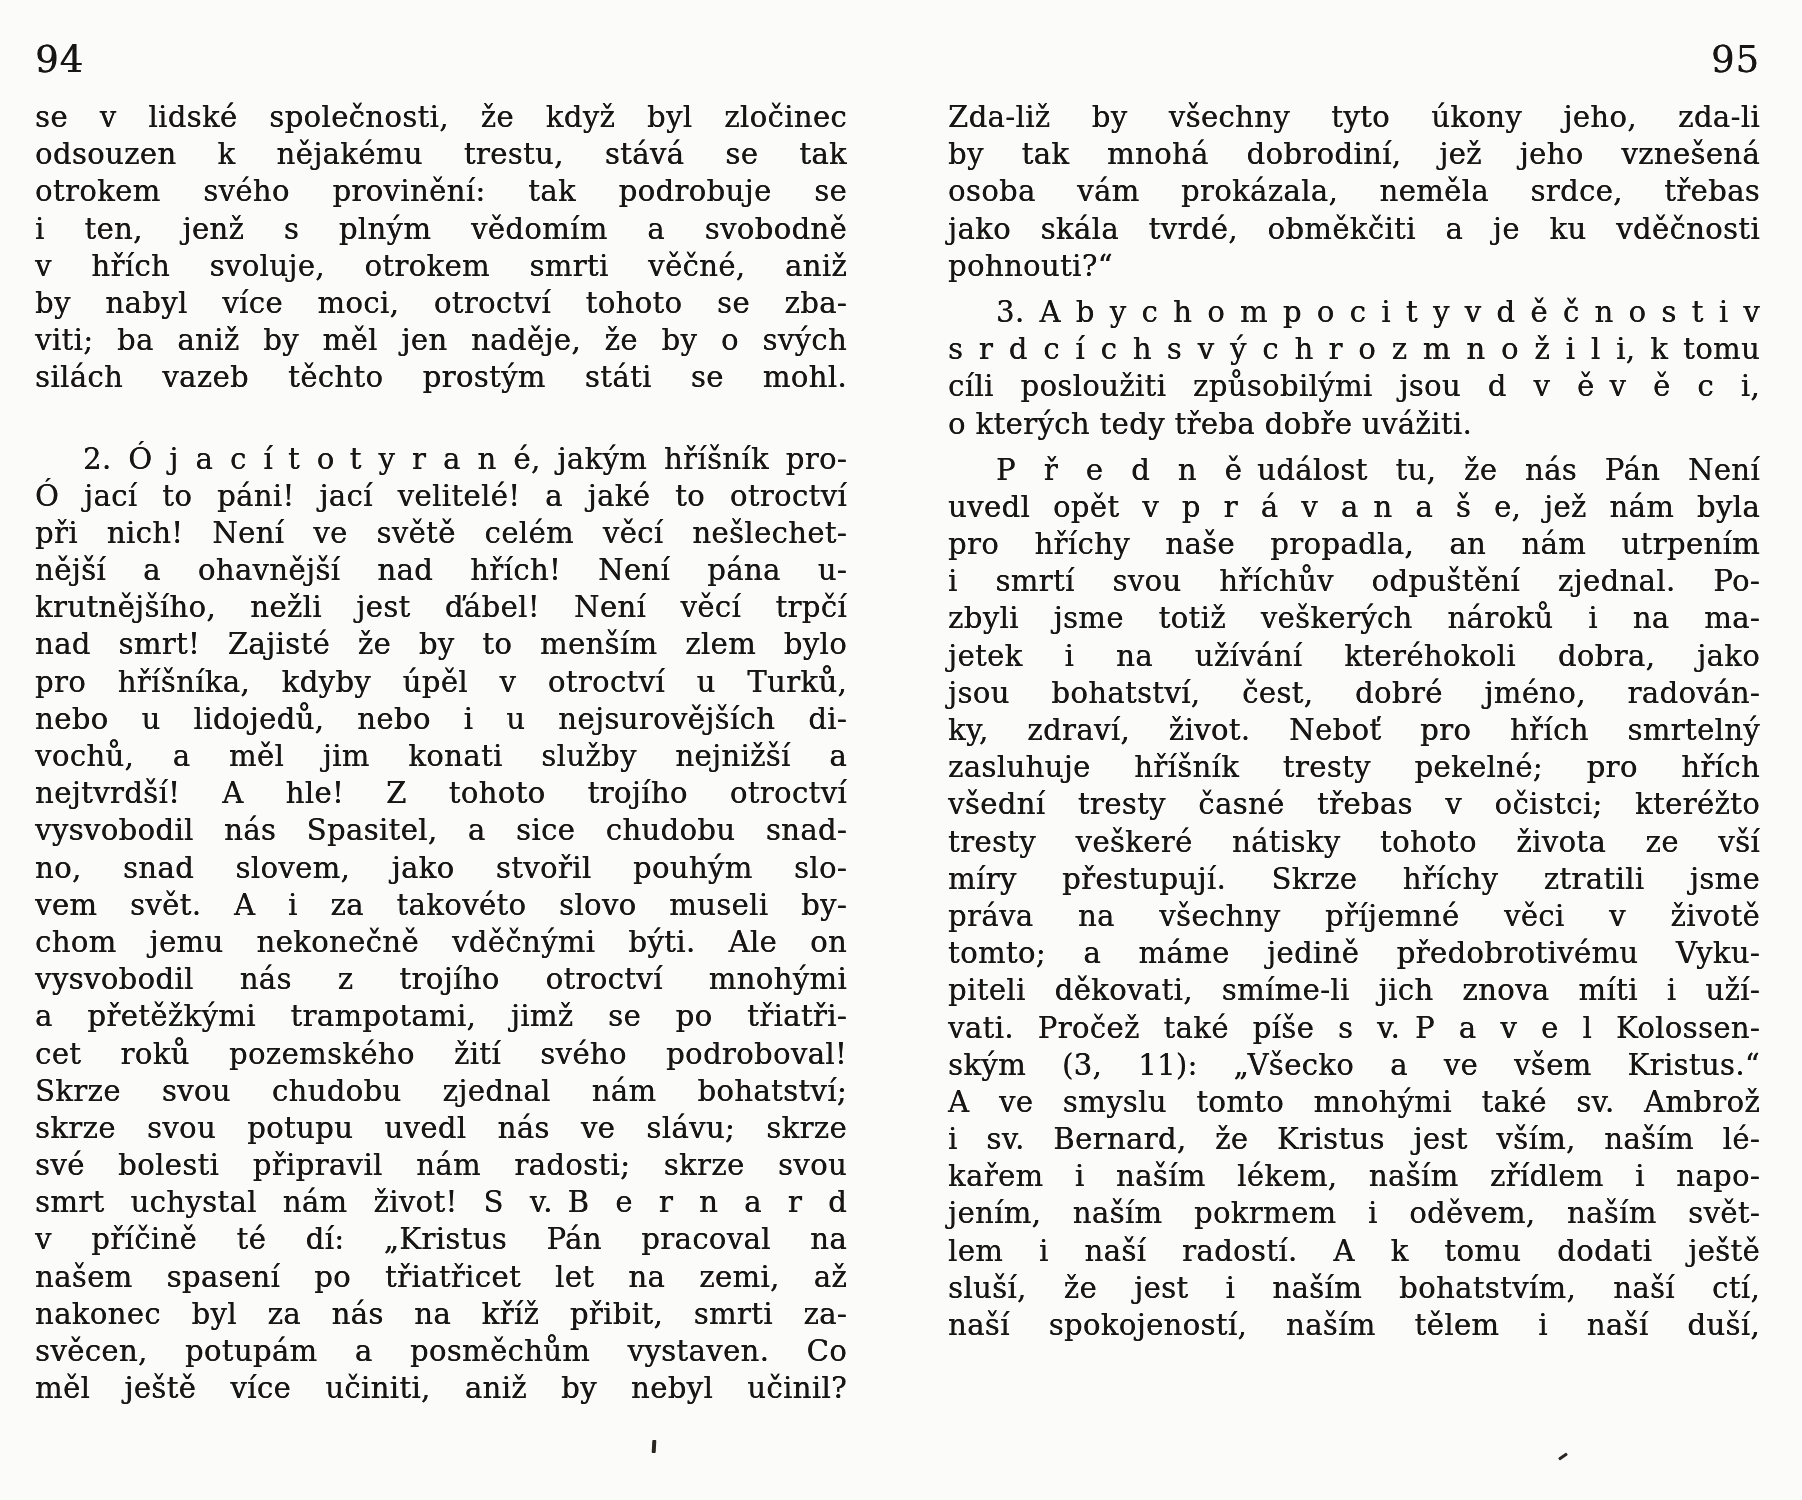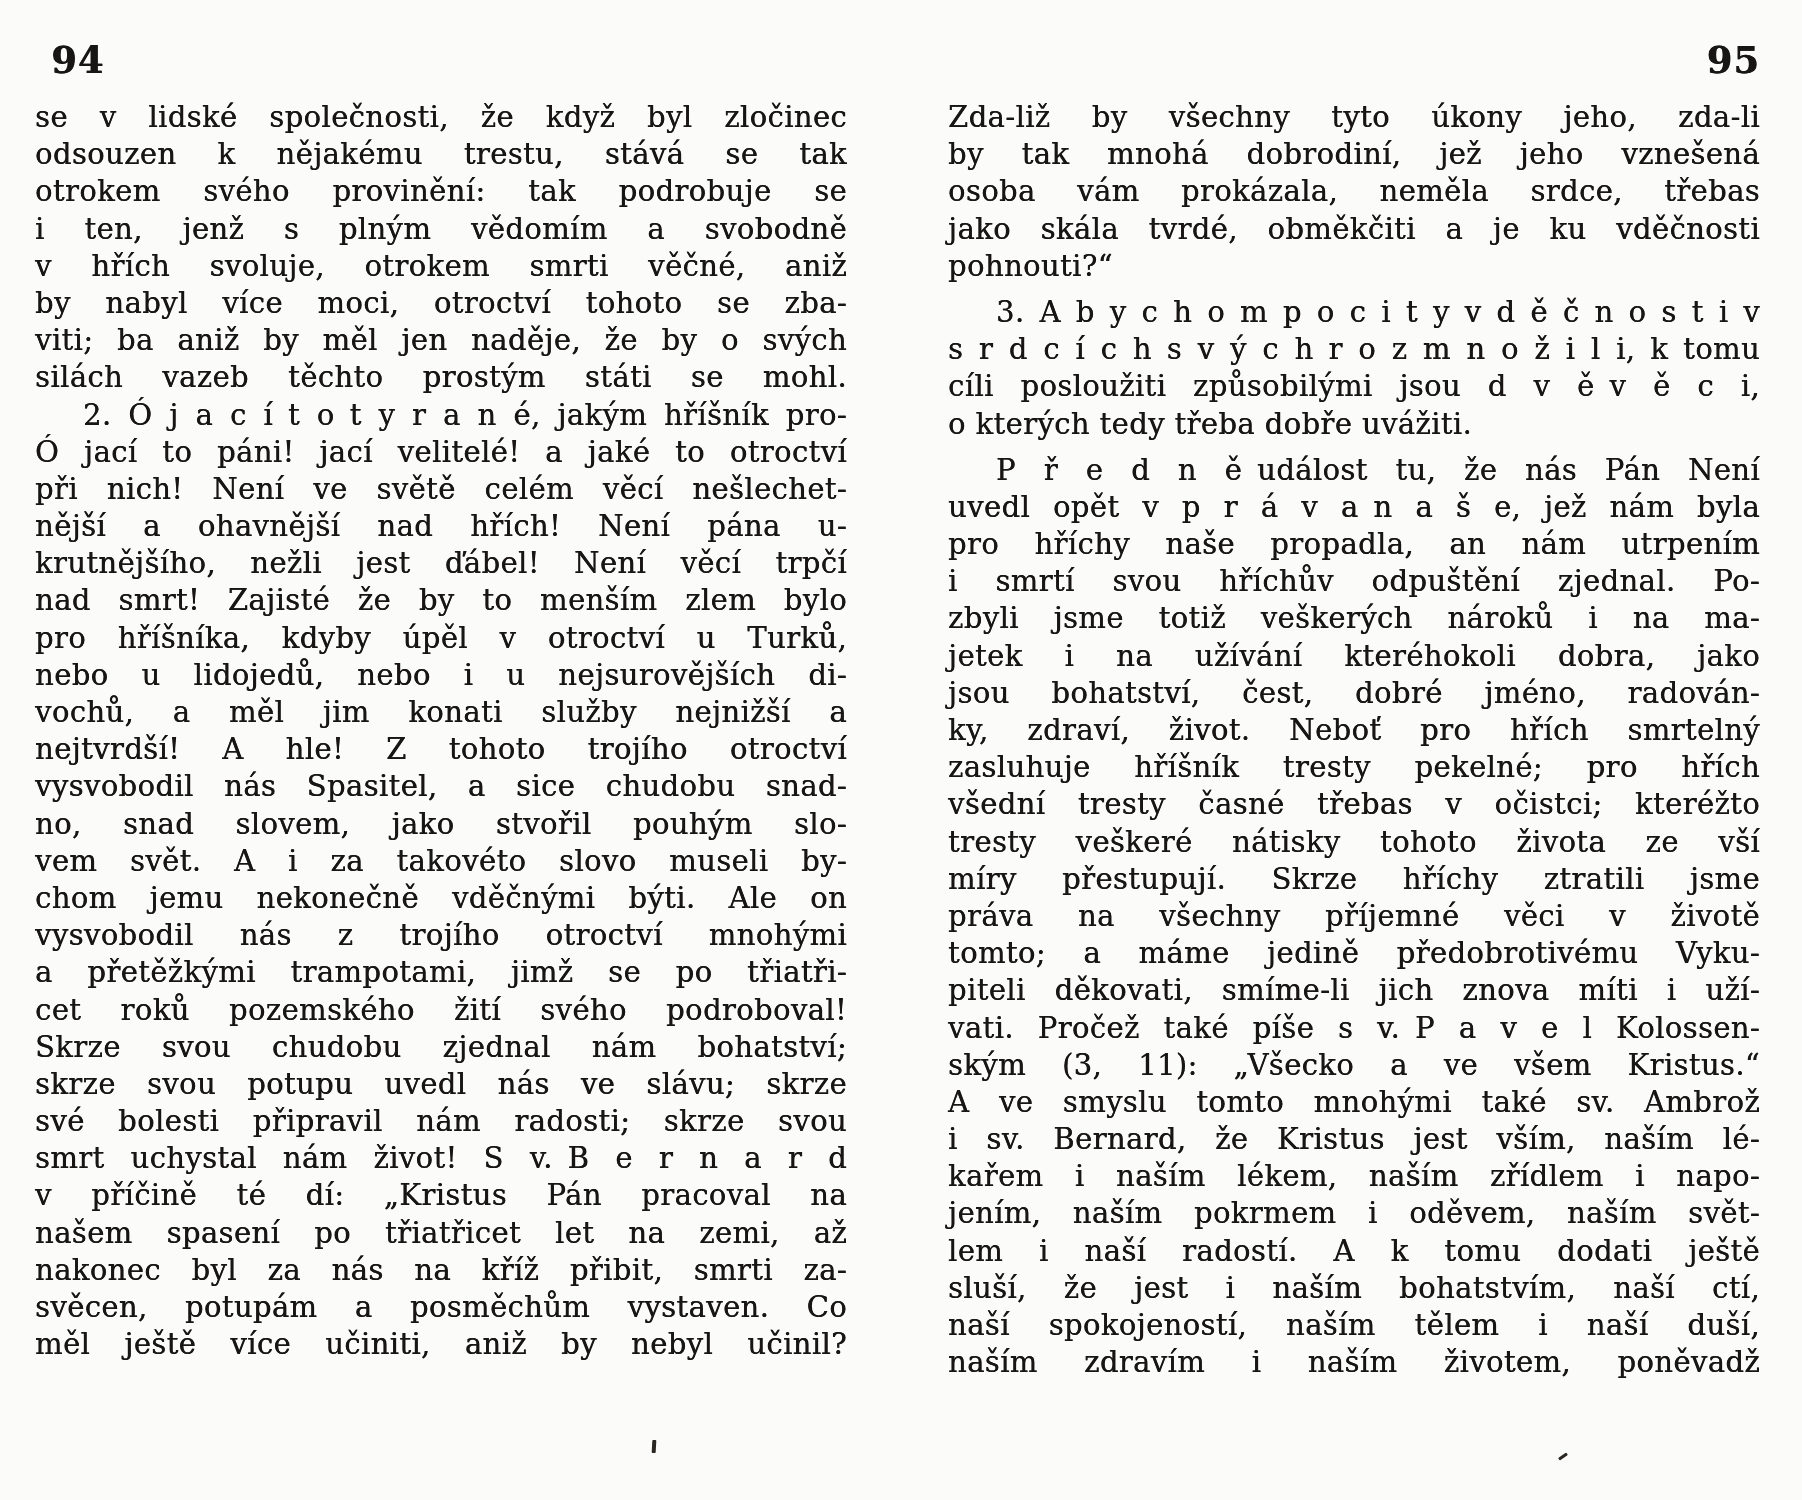--- a/index.html
+++ b/index.html
@@ -23,24 +23,23 @@
     position: absolute;
     top: 0;
     height: 1500px;
   }
   .page-left  { left: 35px;  width: 812px; }
   .page-right { left: 948px; width: 812px; }
   .page-number {
     position: absolute;
     top: 38px;
     font-size: 37px;
-    font-weight: bold;
+    font-weight: normal;
     letter-spacing: 1px;
     text-shadow: 0.4px 0.3px 0 currentColor;
-    margin-left: 16px;
   }
   .page-left  .page-number { left: 0; }
   .page-right .page-number { right: 0; }
   .text-column {
     position: absolute;
     top: 99px;
     left: 0;
     right: 0;
   }
   .line {
@@ -52,20 +51,21 @@
     text-align-last: justify;
     text-shadow: 0.35px 0.25px 0 currentColor;
     white-space: nowrap;
     
   }
   .line.para-end {
     text-align-last: left;
   }
   .line.indent {
     text-indent: 48px;
+    margin-top: 44px;
   }
   .line.gap {
     margin-top: 9px;
   }
   .speck {
     position: absolute;
     background: #2a2722;
     border-radius: 1px;
   }
   .speck-1 {
@@ -153,20 +153,19 @@
         <div class="line">piteli děkovati, smíme-li jich znova míti i uží-</div>
         <div class="line">vati. Pročež také píše s v. P a v e l Kolossen-</div>
         <div class="line">ským (3, 11): „Všecko a ve všem Kristus.“</div>
         <div class="line">A ve smyslu tomto mnohými také sv. Ambrož</div>
         <div class="line">i sv. Bernard, že Kristus jest vším, naším lé-</div>
         <div class="line">kařem i naším lékem, naším zřídlem i napo-</div>
         <div class="line">jením, naším pokrmem i oděvem, naším svět-</div>
         <div class="line">lem i naší radostí. A k tomu dodati ještě</div>
         <div class="line">sluší, že jest i naším bohatstvím, naší ctí,</div>
         <div class="line">naší spokojeností, naším tělem i naší duší,</div>
-        <div class="line">naším zdravím i naším životem, poněvadž</div>
       </div>
   </div>
 
   <div class="speck speck-1"></div>
   <div class="speck speck-2"></div>
 
 </div>
 
 </body></html>

